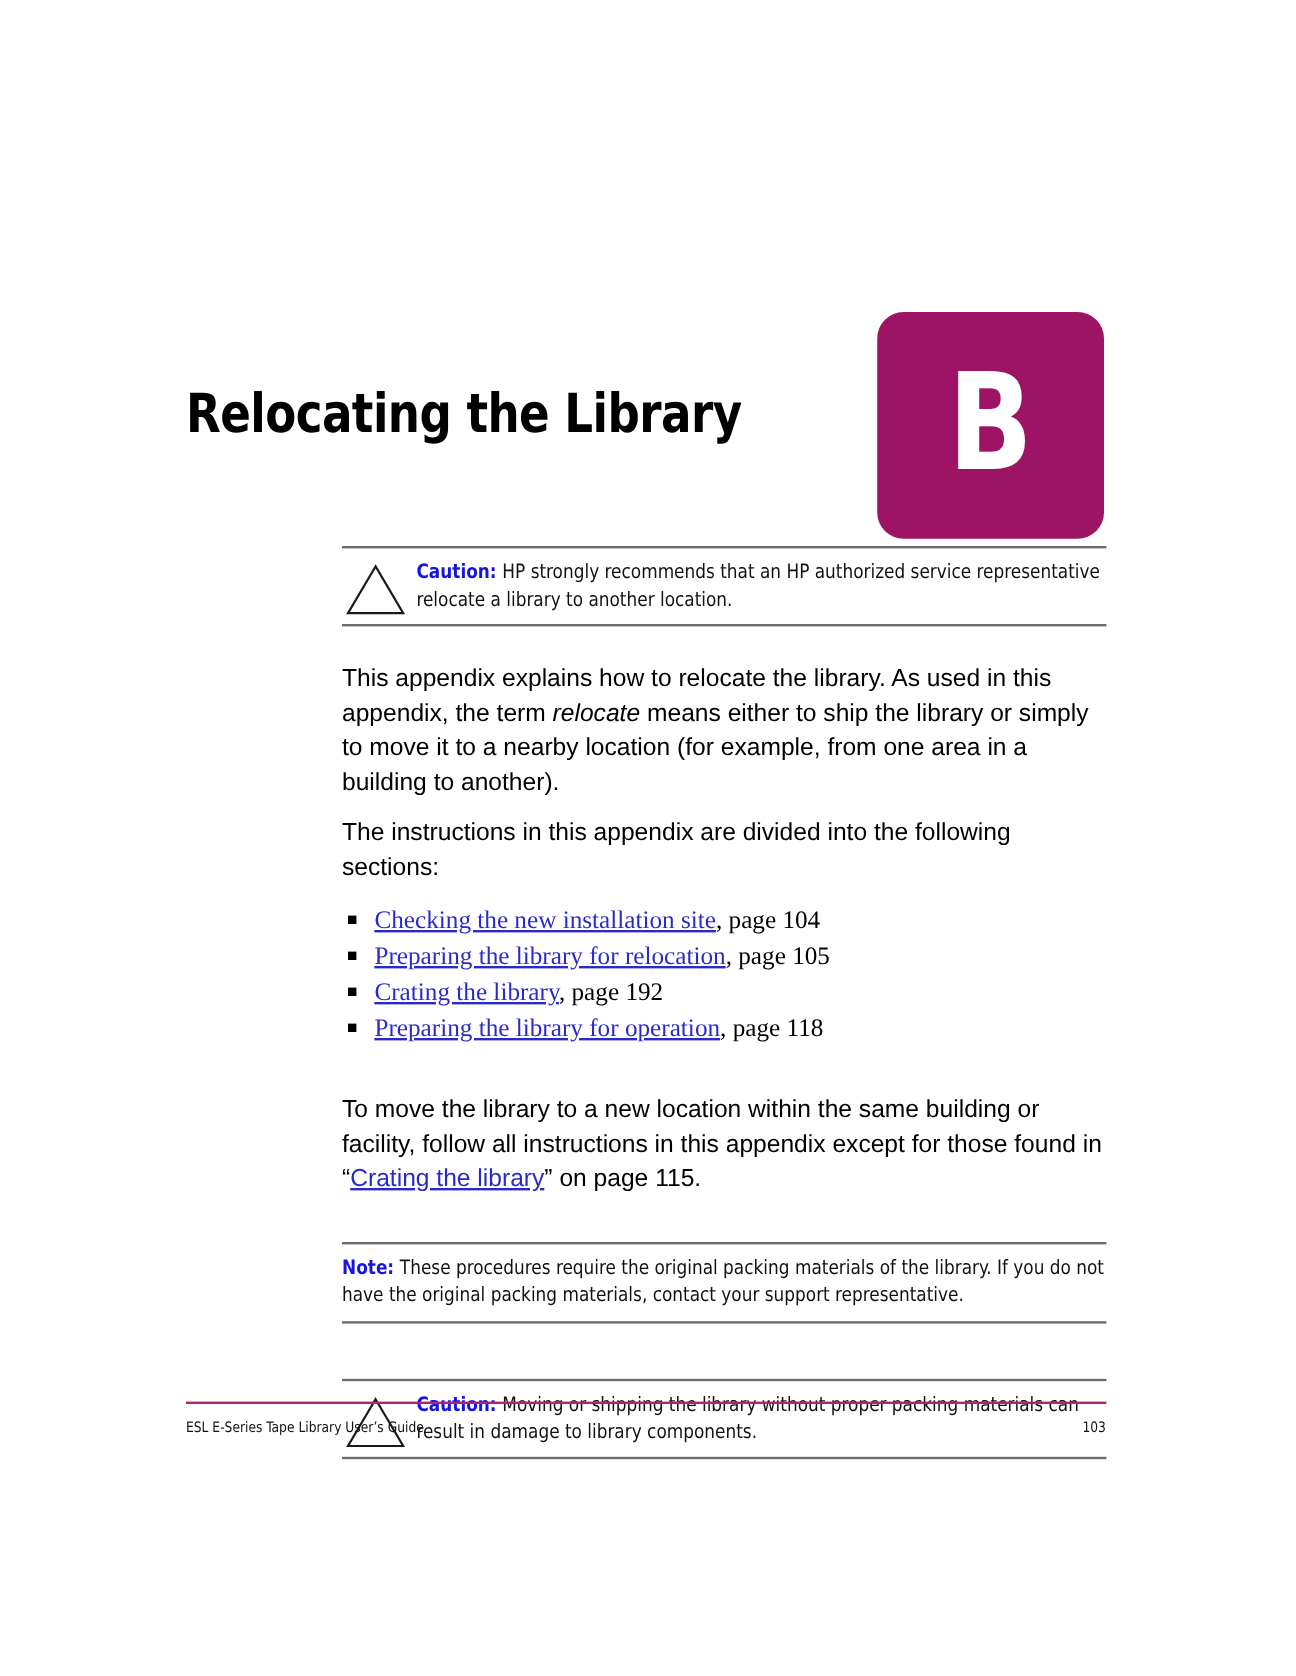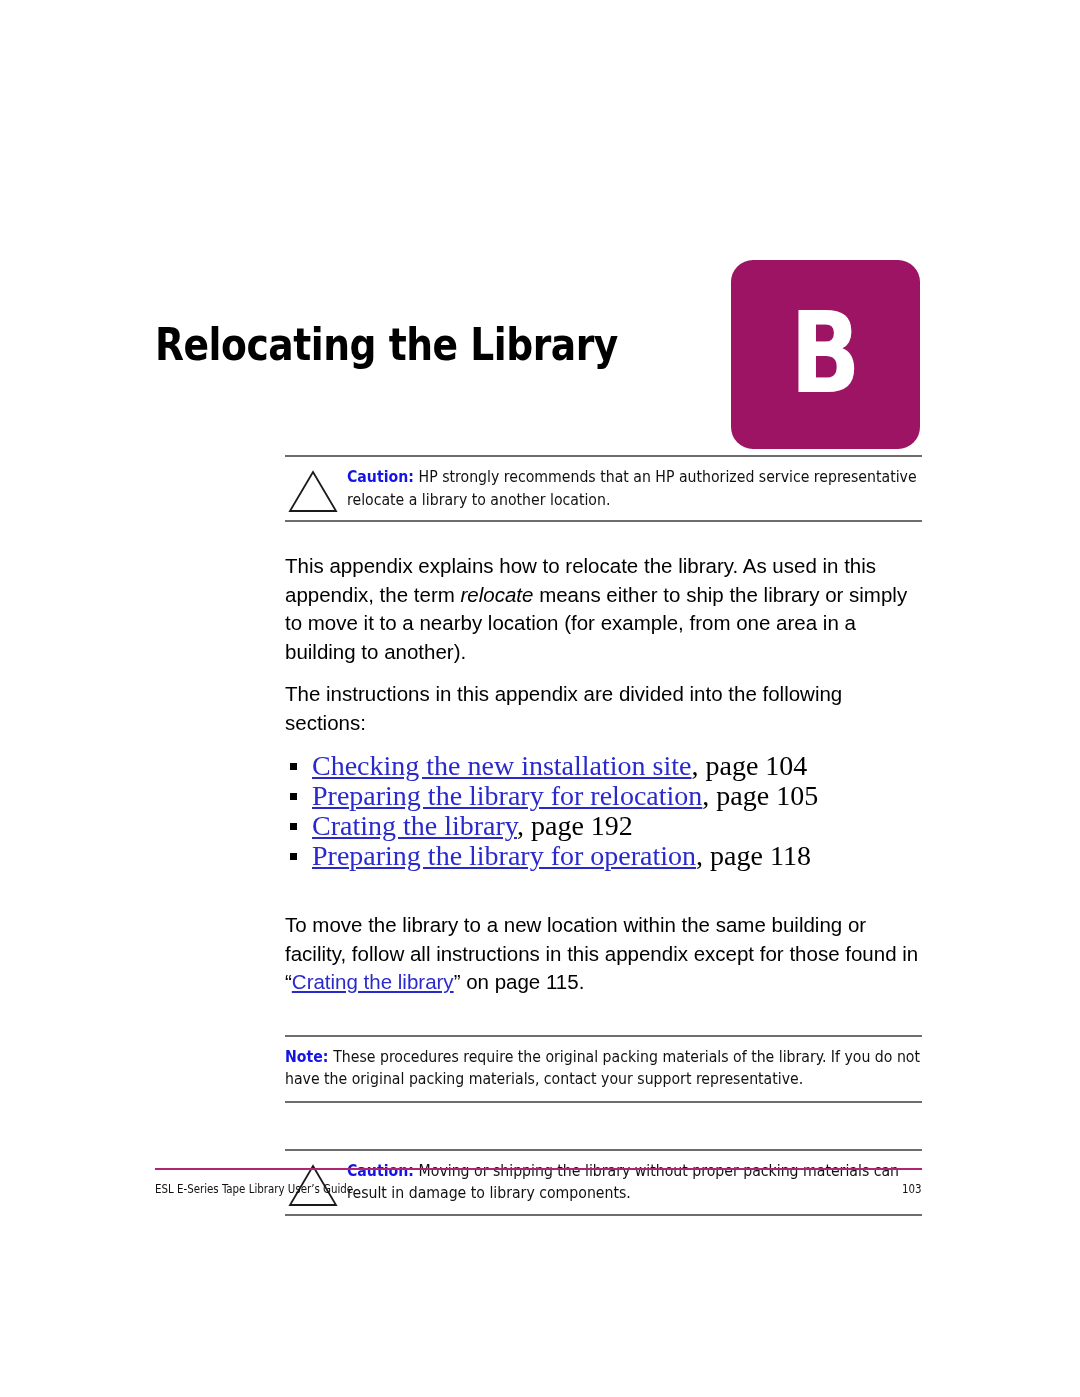--- a/index.html
+++ b/index.html
@@ -123,21 +123,21 @@
   
   #section-list {
     margin: 0;
     padding: 0;
     list-style: none;
   }
   #section-list li {
     position: relative;
     padding-left: 27px;
     font-family: "Liberation Serif", "DejaVu Serif", serif;
-    font-size: 28px;
+    font-size: 21px;
     line-height: 30px;
     color: #000000;
   }
   #section-list li .bullet-square {
     position: absolute;
     left: 5px;
     top: 12px;
     width: 7px;
     height: 7px;
     background: #000000;

